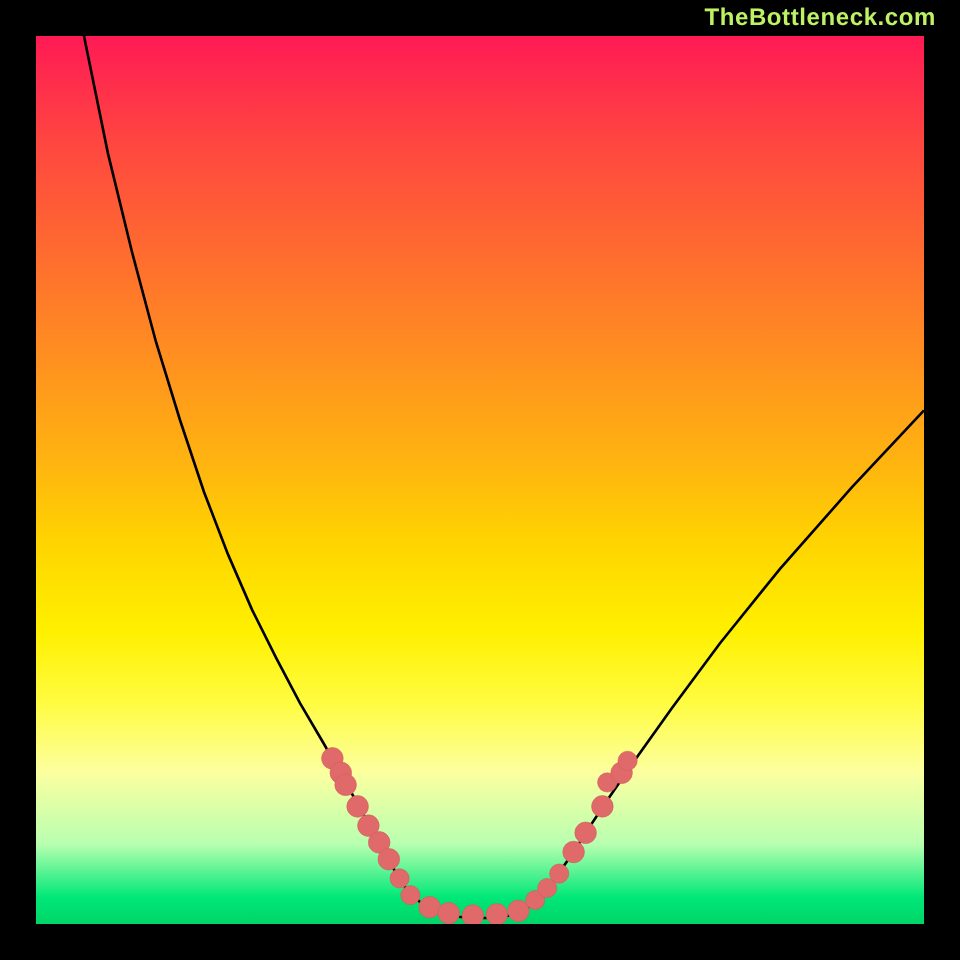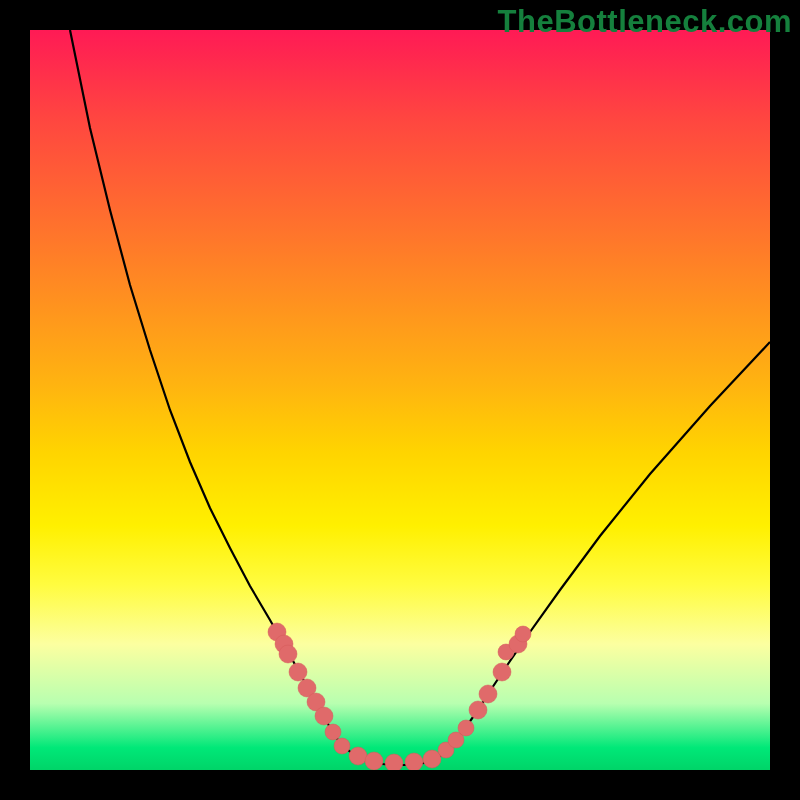--- a/index.html
+++ b/index.html
@@ -6,25 +6,25 @@
   html, body { width: 800px; height: 800px; overflow: hidden; background: #000; }
   .frame {
     position: relative;
     width: 800px;
     height: 800px;
     background: #000;
   }
   .watermark {
     position: absolute;
     top: 4px;
-    right: 8px;
+    right: 20px;
     font-family: Arial, Helvetica, sans-serif;
-    font-size: 31px;
+    font-size: 20px;
     font-weight: 600;
-    color: #15803d;
+    color: #bef264;
     letter-spacing: 0.5px;
     z-index: 20;
   }
   .plot {
     position: absolute;
     left: 30px;
     top: 30px;
     width: 740px;
     height: 740px;
     background: linear-gradient(

